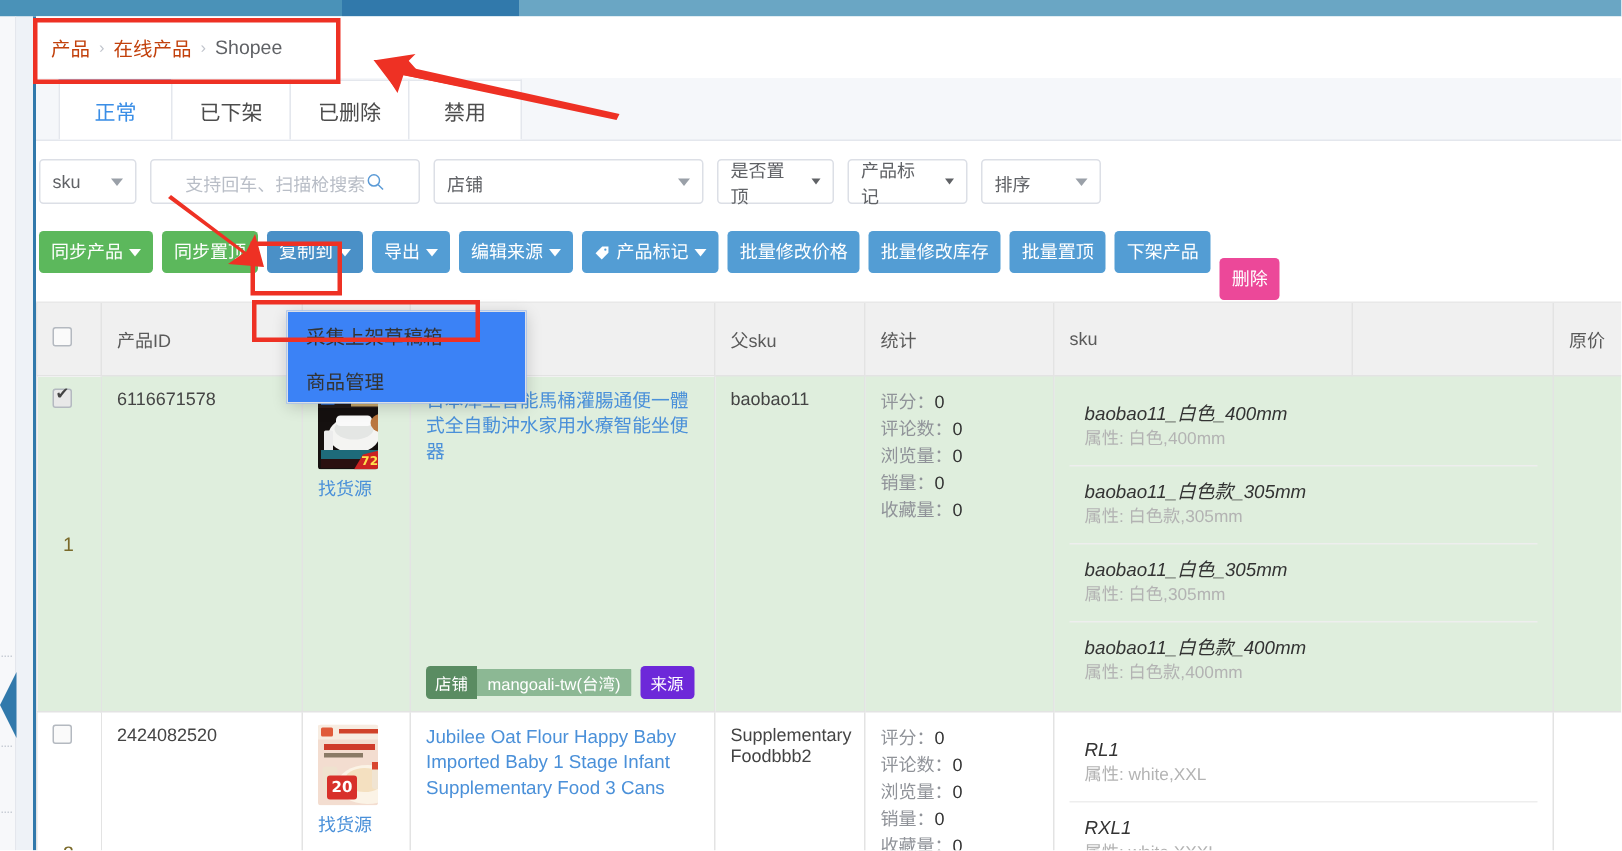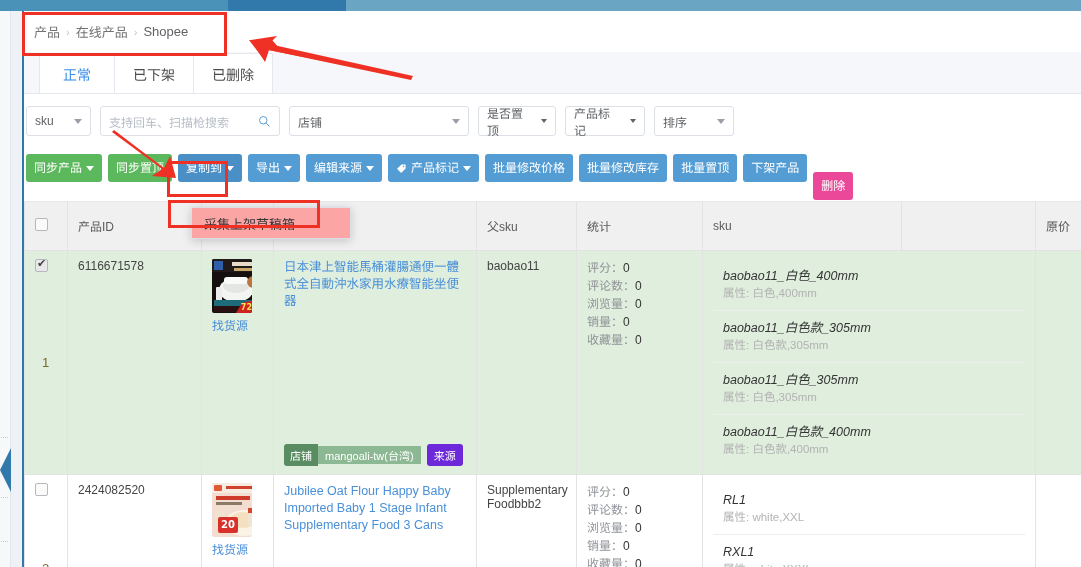--- a/index.html
+++ b/index.html
@@ -28,37 +28,37 @@
   .collapse-handle svg { display:block; }
   .dots { position:absolute; left:1px; width:9px; height:2px; }
   .dots i { display:inline-block; width:1px; height:1px; background:#c9ced6; margin-right:1px; vertical-align:top; }
 
   
   .content { position:absolute; left:24px; top:11px; width:1057px; height:556px; background:#fff; }
 
   
   .breadcrumb { height:41px; display:flex; align-items:center; padding-left:10px; background:#fff; font-size:13px; color:#606266; }
   .breadcrumb .crumb { color:#606266; }
-  .breadcrumb .crumb.link { color:#737373; cursor:pointer; }
+  .breadcrumb .crumb.link { color:#c2410c; cursor:pointer; }
   .breadcrumb .crumb.last { color:#606266; }
   .breadcrumb .sep { color:#c0c4cc; margin:0 6px; font-size:11px; }
 
   
   .tabbar { height:42px; background:#f5f7fa; border-bottom:1px solid #e4e7ed; display:flex; align-items:flex-end; padding-left:15px; }
   .tab { height:40px; min-width:76px; padding:0 18px; display:flex; align-items:center; justify-content:center;
          background:#fff; border:1px solid #e4e7ed; border-bottom:none; margin-right:-1px;
          font-size:14px; color:#4c4c4c; cursor:pointer; }
   .tab.active { color:#3a8ee6; border-top:2px solid #3a8ee6; }
 
   
   .filterbar { height:54px; display:flex; align-items:center; padding-left:2px; gap:9px; background:#fff; }
   .fld { height:30px; border:1px solid #dcdfe6; border-radius:3px; background:#fff;
          display:flex; align-items:center; font-size:12px; color:#606266; padding:0 8px; }
   .fld.sel-sku { width:65px; justify-content:space-between; }
-  .fld.search { width:180px; justify-content:space-between; }
+  .fld.search { width:180px; justify-content:center; }
   .fld.search .ph { color:#b9bec7; }
   .fld.store { width:180px; justify-content:space-between; }
   .fld.pin { width:78px; justify-content:space-between; gap:5px; }
   .fld.mark { width:80px; justify-content:space-between; gap:5px; }
   .fld.sort { width:80px; justify-content:space-between; }
   .caret { width:0; height:0; border-left:4px solid transparent; border-right:4px solid transparent;
            border-top:5px solid #9aa0a8; margin-left:4px; }
   .caret.sm { border-left:3px solid transparent; border-right:3px solid transparent; border-top:4px solid #606266; }
   .mag { width:13px; height:13px; }
 
@@ -67,21 +67,21 @@
   .btn { height:28px; padding:0 8px; border-radius:3px; font-size:12px; color:#fff;
          display:flex; align-items:center; gap:4px; cursor:pointer; white-space:nowrap; border:none; line-height:1; }
   .btn.green { background:#5cb85c; }
   .btn.blue  { background:#539dd4; }
   .btn.blue-dark { background:#4a90c7; }
   .btn.red   { background:#ec4899;margin-top:36px; }
   .btn .cw { width:0; height:0; border-left:4px solid transparent; border-right:4px solid transparent; border-top:5px solid #fff; }
   .tagicon { display:inline-block; transform:translateY(0px); }
 
   
-  .dropdown { position:absolute; left:167px; top:196px; width:160px; background:#fca5a5;
+  .dropdown { position:absolute; left:167px; top:196px; width:160px; background:#3b82f6;
               border:1px solid #dcdfe6; box-shadow:0 2px 10px rgba(0,0,0,.18); z-index:40; }
   .dropdown .item { height:30px; display:flex; align-items:center; padding-left:12px; font-size:13px; color:#333; cursor:pointer; }
 
   
   .tablewrap { position:absolute; left:0px; top:190px; width:1057px; height:377px; overflow:hidden; border-top:1px solid #e8e8e8; }
   table.grid { border-collapse:collapse; width:1057px; table-layout:fixed; }
   table.grid th { background:#f0f0f0; border:1px solid #e3e3e3; border-top:none; font-weight:normal;
                   font-size:12px; color:#5a5a5a; text-align:left; padding:8px 10px; height:48px; vertical-align:middle; }
   table.grid td { border:1px solid #e3e3e3; border-top:none; font-size:12px; color:#444;
                   vertical-align:top; padding:8px 10px; }
@@ -148,20 +148,21 @@
       <span class="sep">›</span>
       <span class="crumb link">在线产品</span>
       <span class="sep">›</span>
       <span class="crumb last">Shopee</span>
     </div>
 
     <div class="tabbar">
       <div class="tab active">正常</div>
       <div class="tab">已下架</div>
       <div class="tab">已删除</div>
+      <div class="tab">禁用</div>
     </div>
 
     <div class="filterbar">
       <div class="fld sel-sku">
         <span>sku</span>
         <span class="caret"></span>
       </div>
       <div class="fld search">
         <span class="ph">支持回车、扫描枪搜索</span>
         <svg class="mag" viewBox="0 0 16 16">
@@ -378,20 +379,21 @@
 
             </td>
             <td></td>
           </tr>
         </tbody>
       </table>
     </div>
 
     <div class="dropdown">
       <div class="item">采集上架草稿箱</div>
+      <div class="item">商品管理</div>
     </div>
 
   </div>
 
   <div class="anno anno-box" style="left:22px; top:12px; width:205px; height:44px;"></div>
 
   <div class="anno anno-box" style="left:167px; top:161px; width:61px; height:36px;"></div>
 
   <div class="anno anno-box" style="left:168px; top:200px; width:152px; height:28px;"></div>
 

